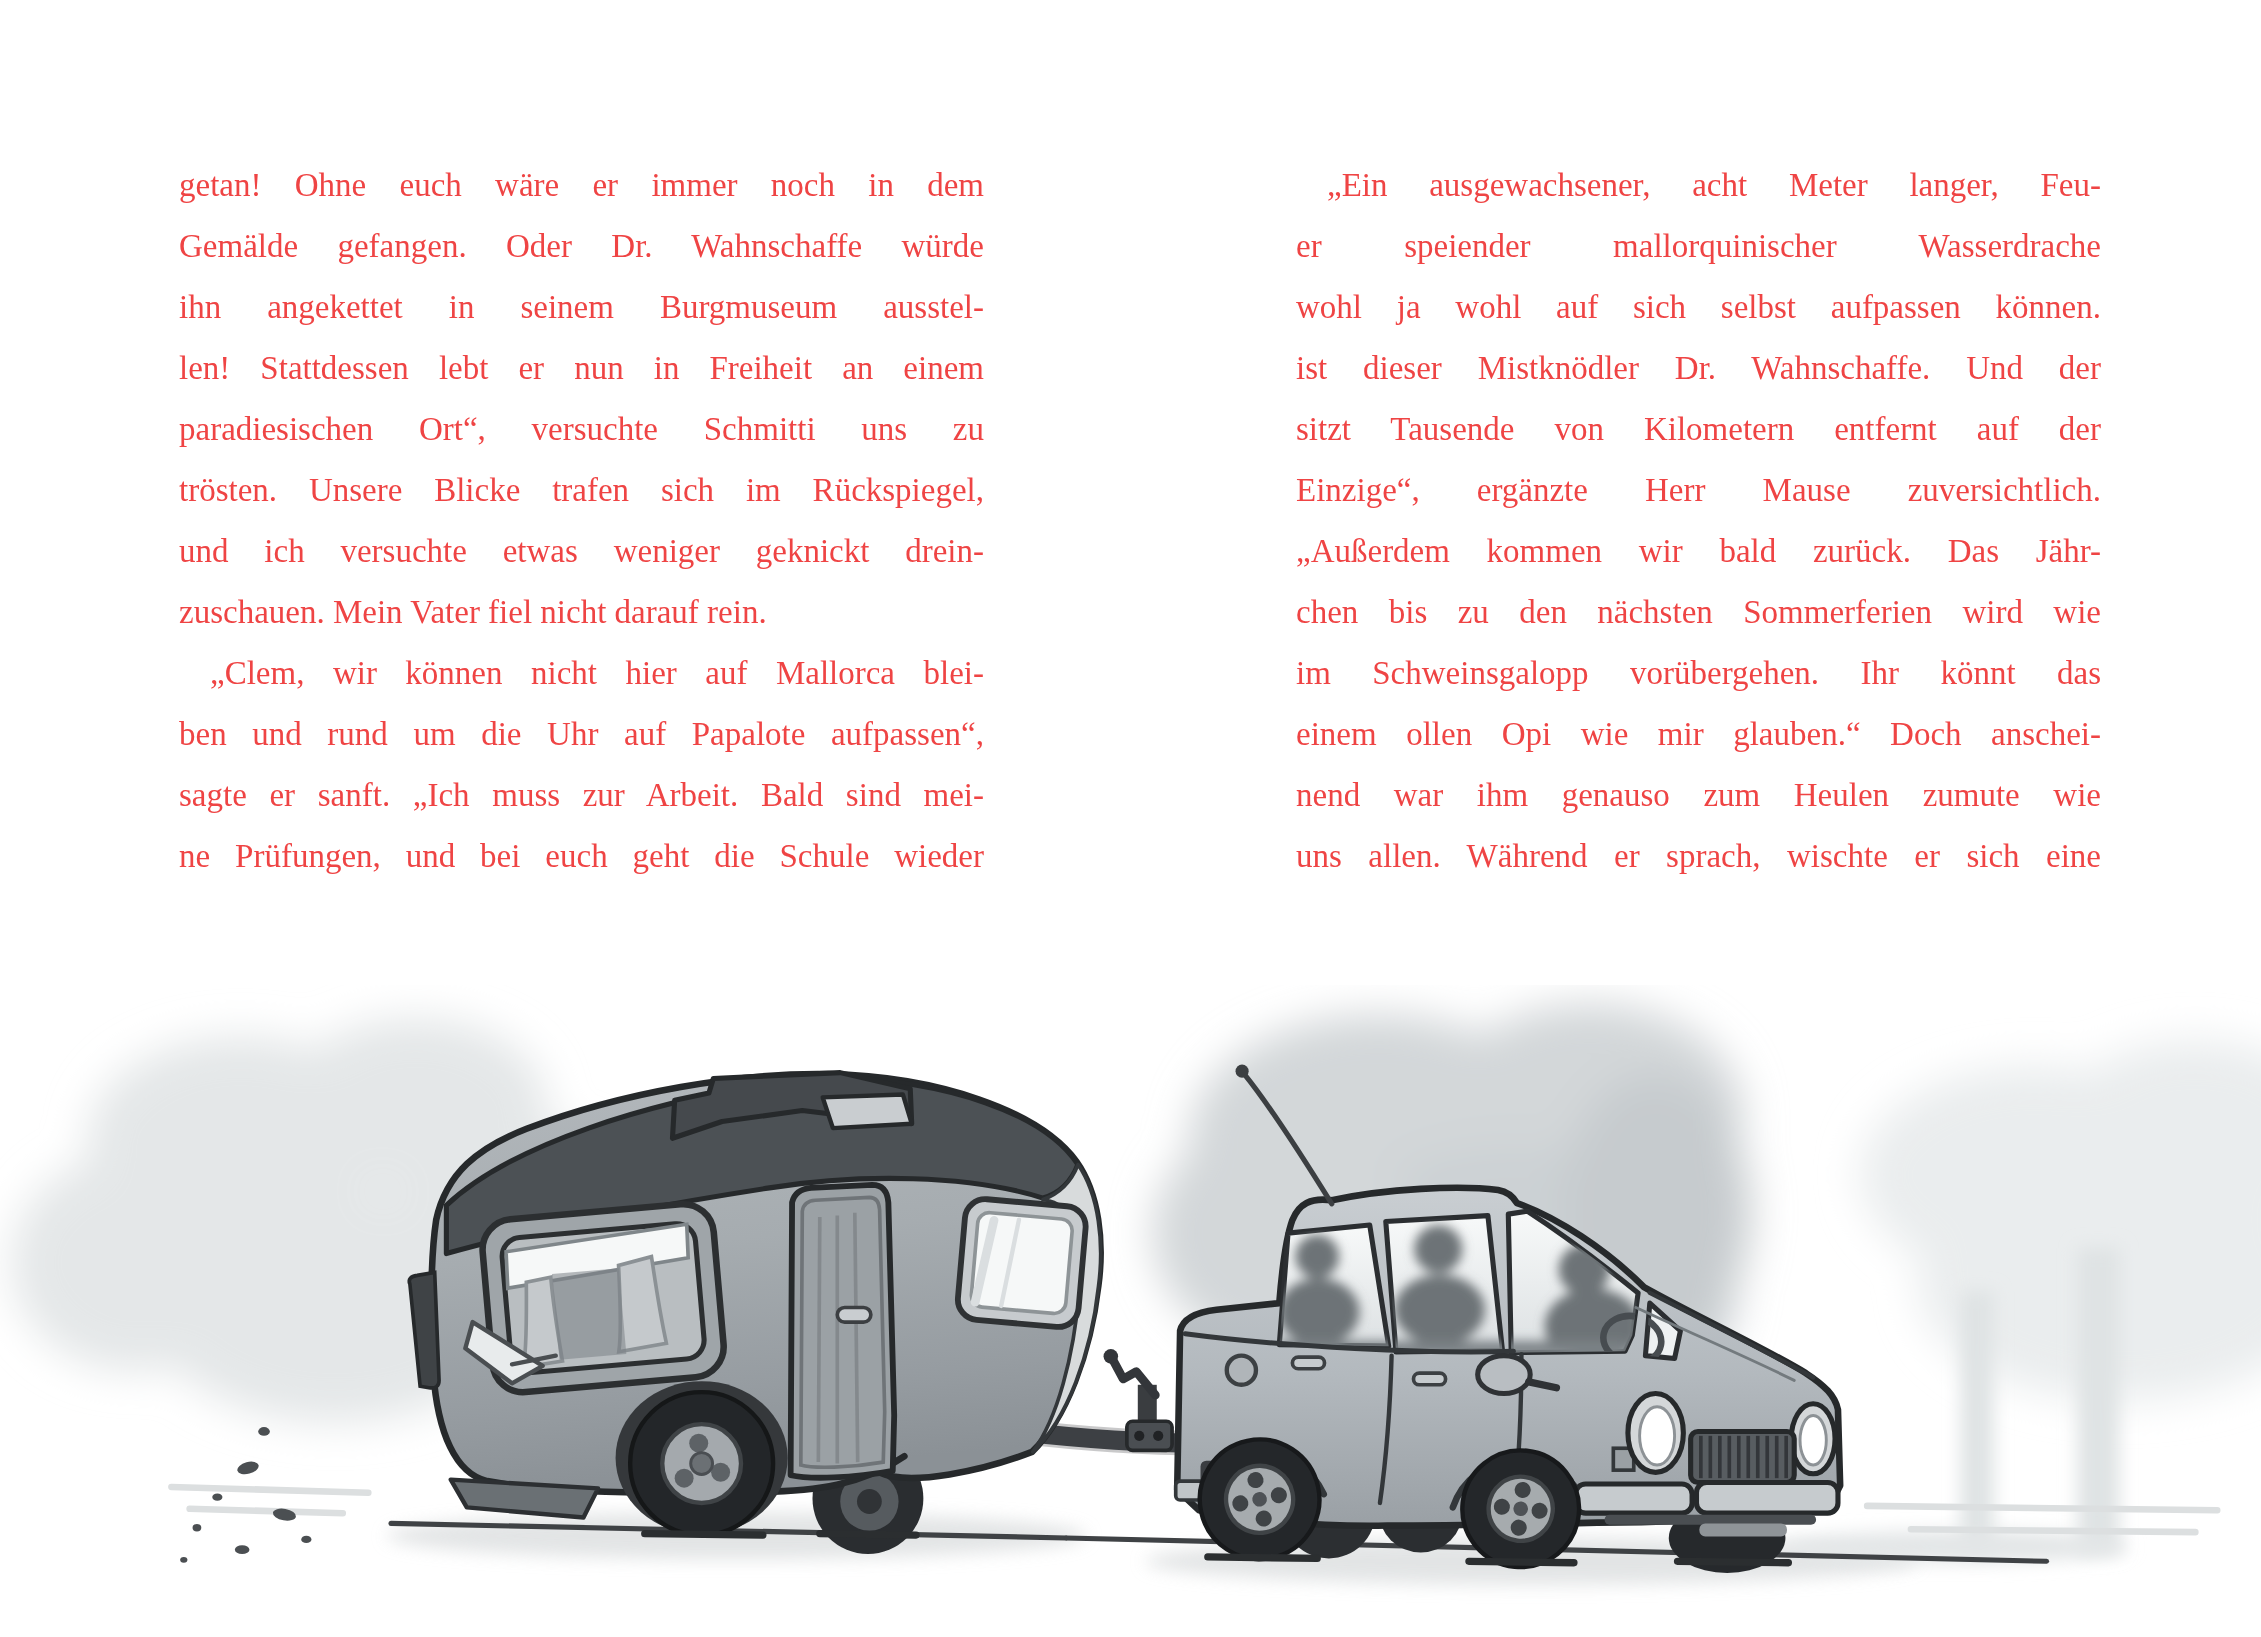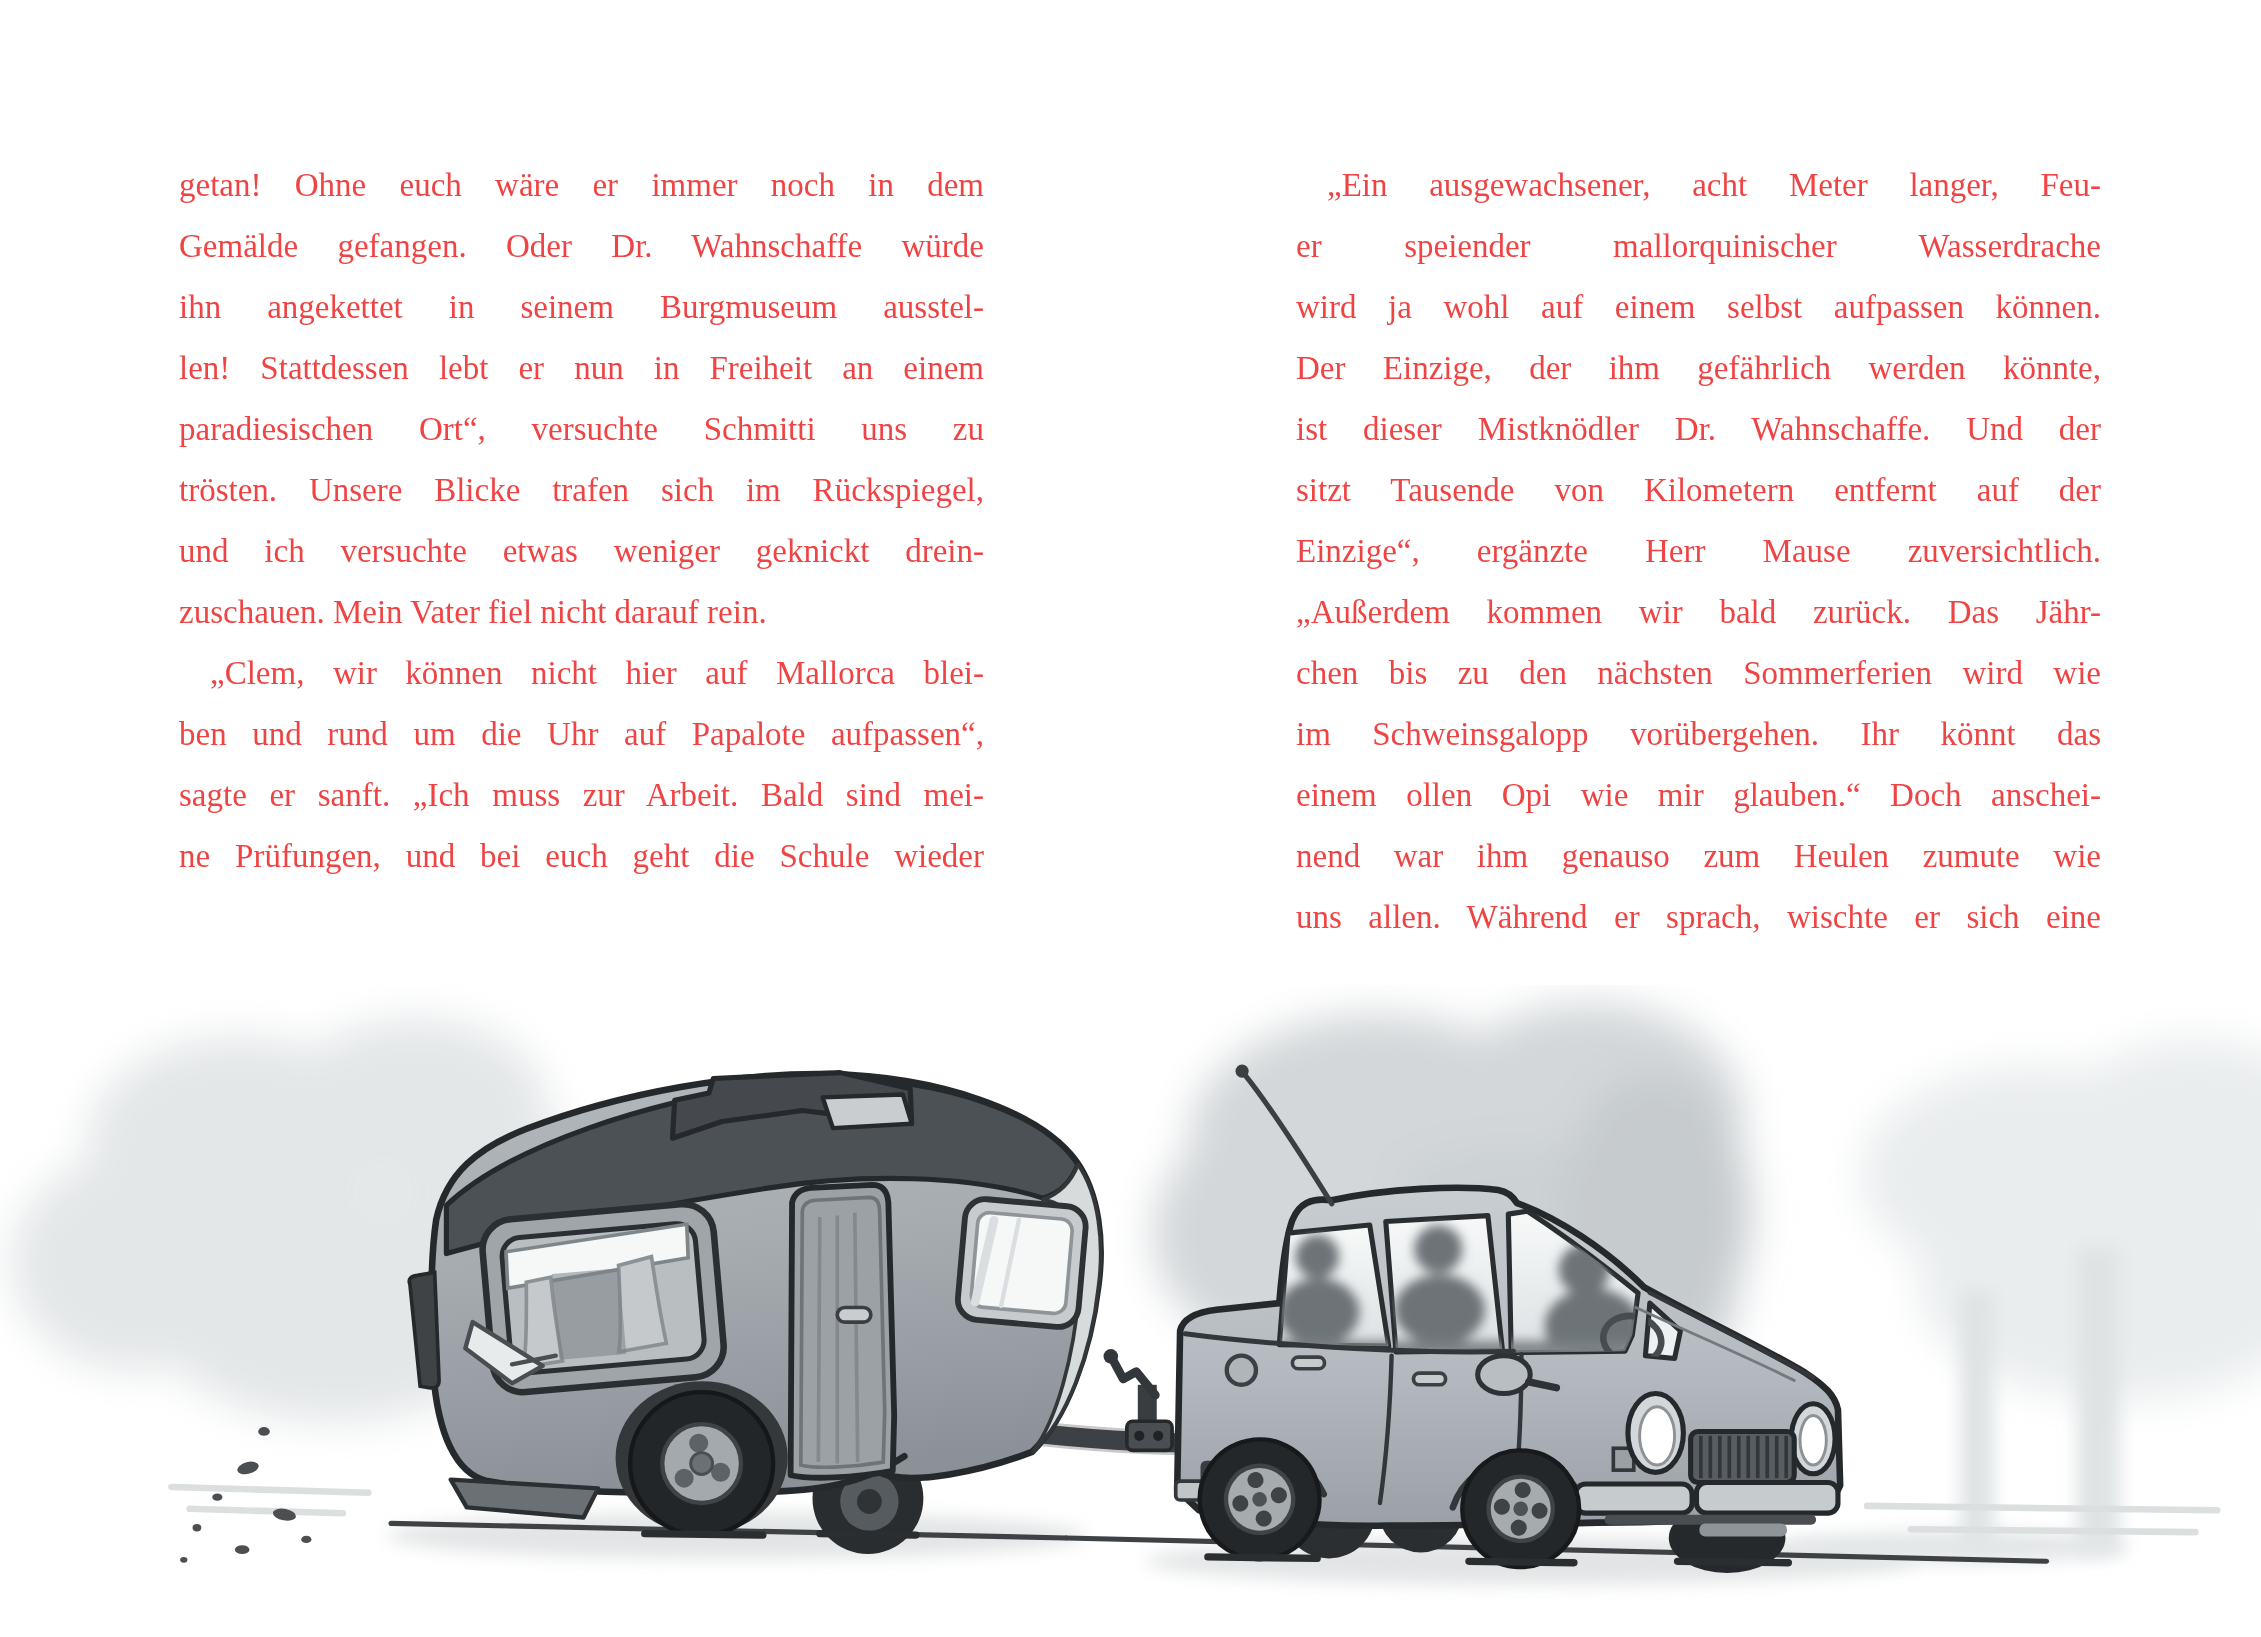--- a/index.html
+++ b/index.html
@@ -28,22 +28,21 @@
     <div class="line j">und ich versuchte etwas weniger geknickt drein-</div>
     <div class="line">zuschauen. Mein Vater fiel nicht darauf rein.</div>
     <div class="line j ind">„Clem, wir können nicht hier auf Mallorca blei-</div>
     <div class="line j">ben und rund um die Uhr auf Papalote aufpassen“,</div>
     <div class="line j">sagte er sanft. „Ich muss zur Arbeit. Bald sind mei-</div>
     <div class="line j">ne Prüfungen, und bei euch geht die Schule wieder</div>
   </div>
 <div id="col-right" class="col">
     <div class="line j ind">„Ein ausgewachsener, acht Meter langer, Feu-</div>
     <div class="line j">er speiender mallorquinischer Wasserdrache</div>
-    <div class="line j">wird ja wohl auf einem selbst aufpassen können.</div>
-    <div class="line j">Der Einzige, der ihm gefährlich werden könnte,</div>
+    <div class="line j">wohl ja wohl auf sich selbst aufpassen können.</div>
     <div class="line j">ist dieser Mistknödler Dr. Wahnschaffe. Und der</div>
     <div class="line j">sitzt Tausende von Kilometern entfernt auf der</div>
     <div class="line j">Einzige“, ergänzte Herr Mause zuversichtlich.</div>
     <div class="line j">„Außerdem kommen wir bald zurück. Das Jähr-</div>
     <div class="line j">chen bis zu den nächsten Sommerferien wird wie</div>
     <div class="line j">im Schweinsgalopp vorübergehen. Ihr könnt das</div>
     <div class="line j">einem ollen Opi wie mir glauben.“ Doch anschei-</div>
     <div class="line j">nend war ihm genauso zum Heulen zumute wie</div>
     <div class="line j">uns allen. Während er sprach, wischte er sich eine</div>
   </div>

